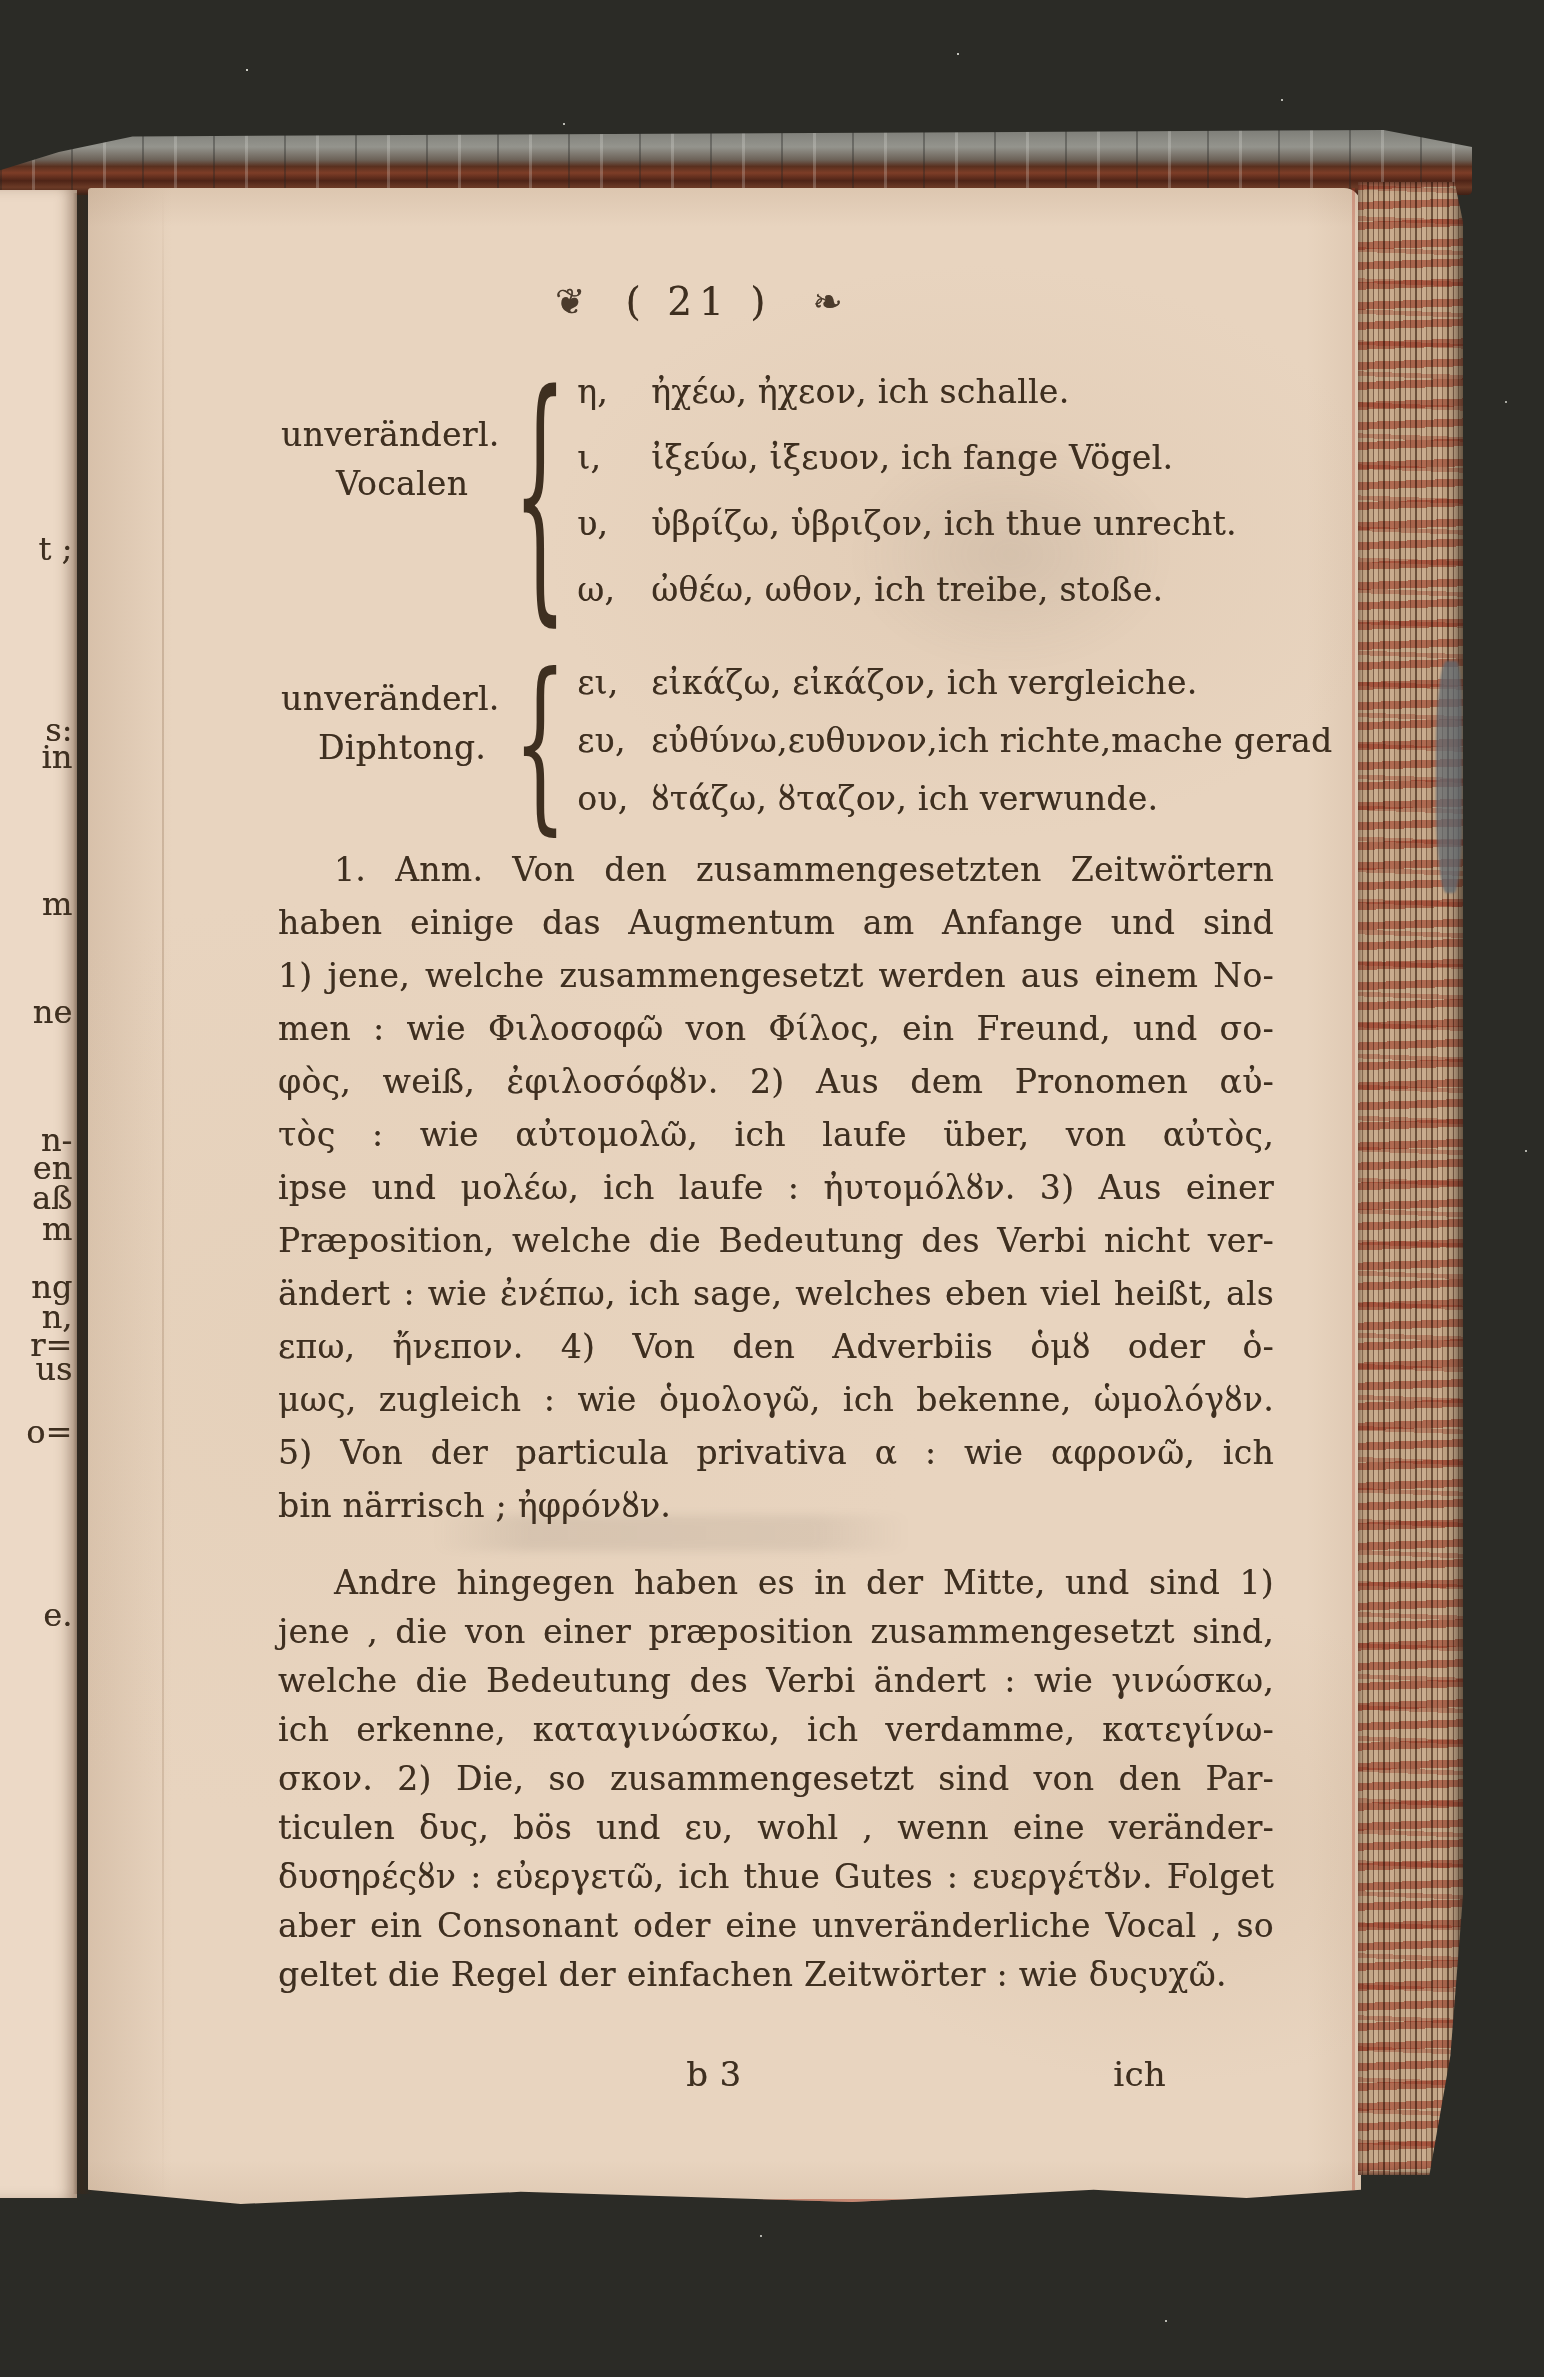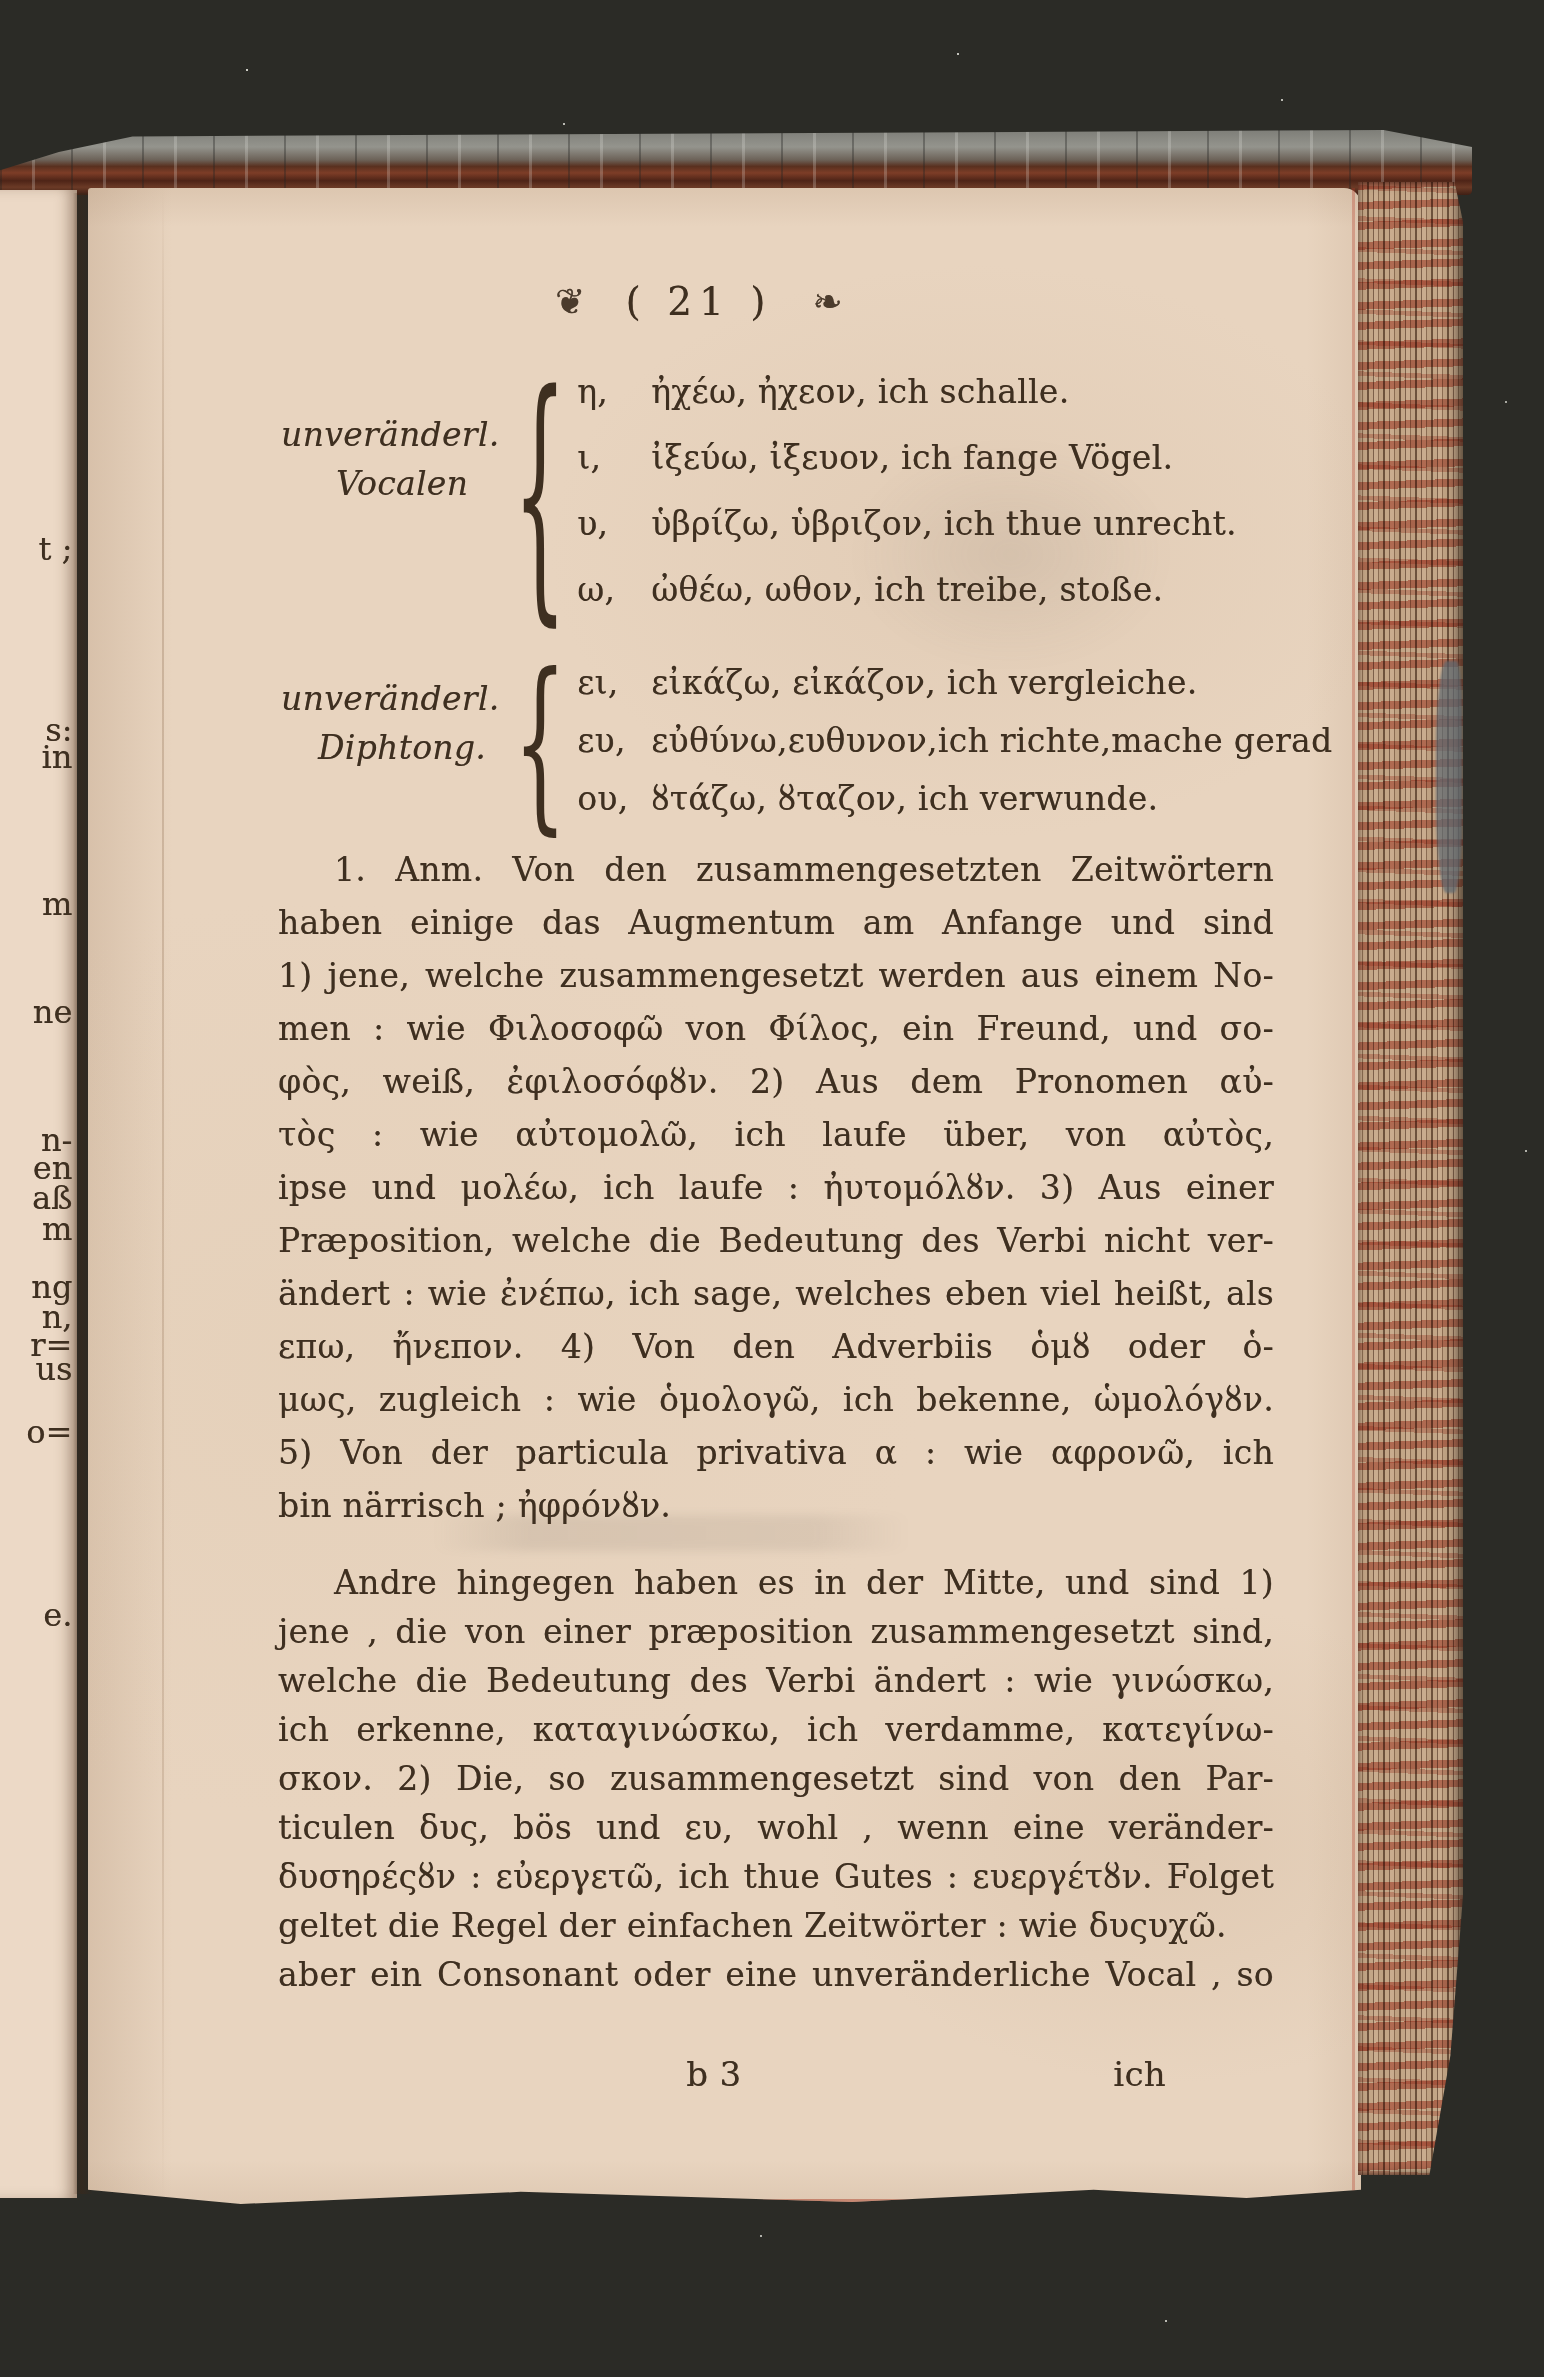--- a/index.html
+++ b/index.html
@@ -97,21 +97,21 @@
   .header{position:absolute; top:91px; left:-77px; width:100%; text-align:center; font-size:39px;}
   .ornament{font-size:36px; opacity:.92; position:relative; top:-1.5px;}
   .page-number{display:inline-block; margin:0 40px; letter-spacing:7px;}
 
   .vtable{position:absolute; top:171px; left:3.1px; width:100%;}
   .tgroup{display:flex; align-items:stretch;}
   .tgroup.group1{margin-bottom:31px;}
   .tlabels{width:222px; flex:0 0 auto;}
   .group1 .tlabels{padding-top:51px;}
   .group2 .tlabels{padding-top:20px;}
-  .tlabel{line-height:49px;font-style:italic;}
+  .tlabel{line-height:49px;}
   .tlabel.l2{padding-left:20px; font-family:"DejaVu Serif","Liberation Serif",serif;text-align:center;}
   .tbrace{flex:0 0 40px; display:flex; align-items:center; justify-content:center;
     font-size:116px; font-weight:400; color:var(--ink,#3e2f20); text-shadow:none;}
   .group1 .tbrace{transform:scaleY(2.3) scaleX(.72);}
   .group2 .tbrace{transform:scaleY(1.62) scaleX(.72);}
   .trows{flex:1 1 auto;}
   .trow{display:flex;}
   .group1 .trow{line-height:66px; height:66px;}
   .group2 .trow{line-height:58px; height:58px;}
   .tletter{width:74px; flex:0 0 auto;}
@@ -240,22 +240,22 @@
       </div>
 
       <div class="para para2">
         <div class="line indent">Andre hingegen haben es in der Mitte, und sind 1)</div>
         <div class="line">jene , die von einer præposition zusammengesetzt sind,</div>
         <div class="line">welche die Bedeutung des Verbi ändert : wie γινώσκω,</div>
         <div class="line">ich erkenne, καταγινώσκω, ich verdamme, κατεγίνω-</div>
         <div class="line">σκον.  2) Die, so zusammengesetzt sind von den Par-</div>
         <div class="line">ticulen δυς, bös und ευ, wohl , wenn eine veränder-</div>
         <div class="line">δυσηρέςȣν : εὐεργετῶ, ich thue Gutes : ευεργέτȣν. Folget</div>
+        <div class="line">aber ein Consonant oder eine unveränderliche Vocal , so</div>
         <div class="line end">geltet die Regel der einfachen Zeitwörter : wie δυςυχῶ.</div>
-        <div class="line">aber ein Consonant oder eine unveränderliche Vocal , so</div>
       </div>
 
       <div class="sigline">
         <span class="sig">b 3</span>
         <span class="catchword">ich</span>
       </div>
 
     </div>
   </div>
 

